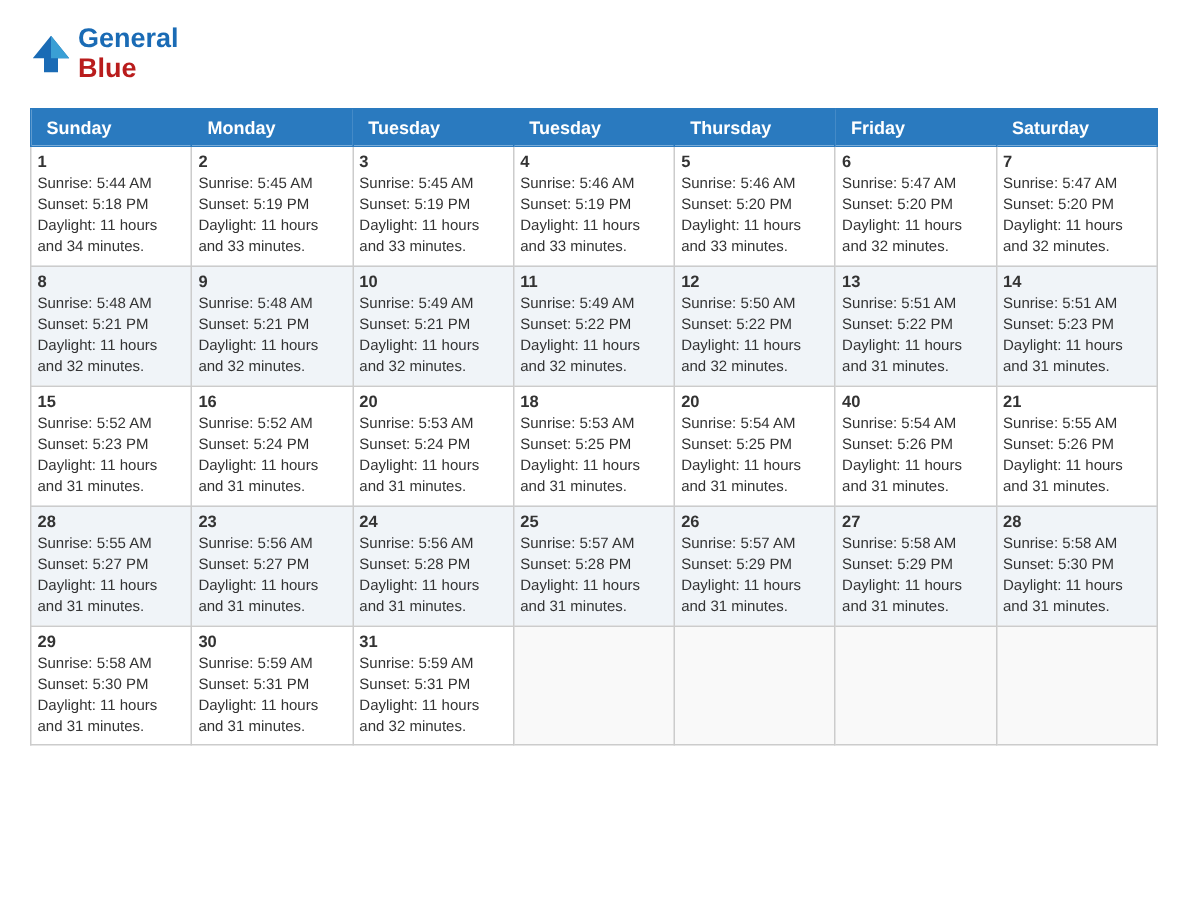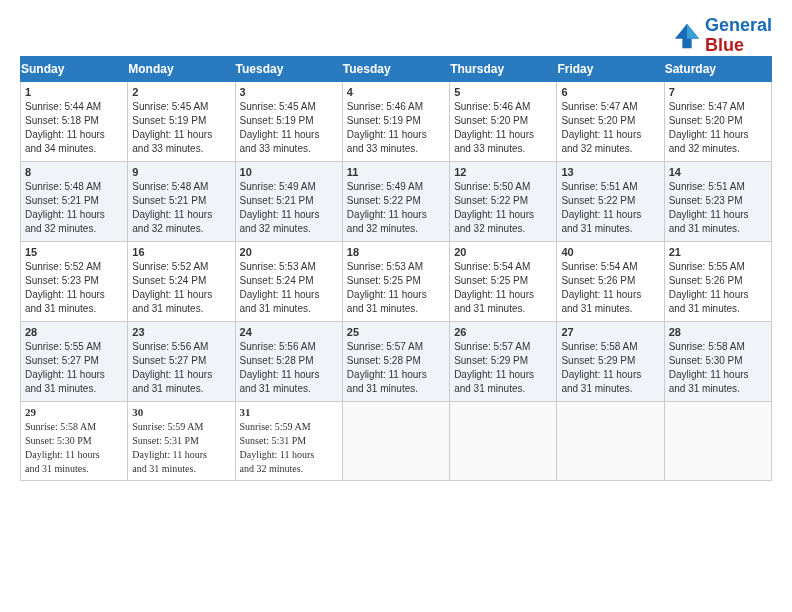--- a/index.html
+++ b/index.html
@@ -10,23 +10,23 @@
       height: 612px;
       overflow: hidden;
     }
     .page {
       width: 792px;
       height: 612px;
       padding: 16px 20px 10px 20px;
     }
     .header {
       display: flex;
-      justify-content: flex-end;
+      justify-content: flex-start;
       align-items: flex-start;
-      margin-bottom: 0;
+      margin-bottom: 16px;
     }
     .logo {
       display: flex;
       align-items: center;
     }
     .logo-text {
       font-size: 18px;
       font-weight: bold;
       color: #333;
       line-height: 1.1;
@@ -55,21 +55,21 @@
     .calendar {
       width: 100%;
       border-collapse: collapse;
       table-layout: fixed;
     }
     .calendar th {
       background: #2a7abf;
       color: #fff;
       font-size: 12px;
       font-weight: bold;
-      padding: 5px 0;
+      padding: 5px 10px;
       text-align: left;
       border: 1px solid #2a7abf;
     }
     .calendar td {
       vertical-align: top;
       border: 1px solid #ccc;
       padding: 4px 4px 4px 4px;
       font-size: 9px;
       color: #333;
       height: 80px;
@@ -90,21 +90,20 @@
     .day-info {
       font-size: 10px;
       line-height: 1.4;
       color: #333;
     }
     .empty-cell {
       background: #f9f9f9 !important;
     }
     .last-row td {
       height: 70px;
-      font-family: Liberation Serif, serif;
     }
   </style>
 </head>
 <body>
 
 <div class="page">
   <div class="header">
     <div class="logo">
       <svg class="logo-icon" viewBox="0 0 30 30" xmlns="http://www.w3.org/2000/svg">
         <rect x="0" y="0" width="30" height="30" fill="white"></rect>

